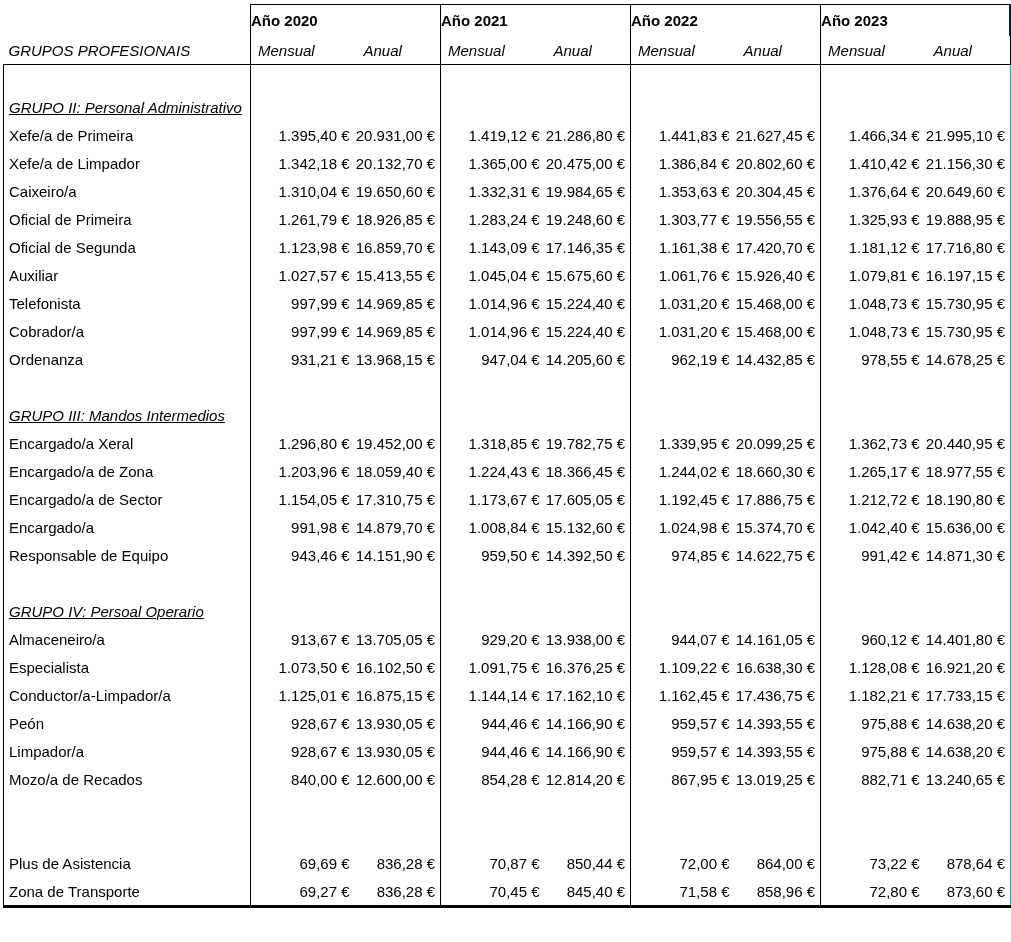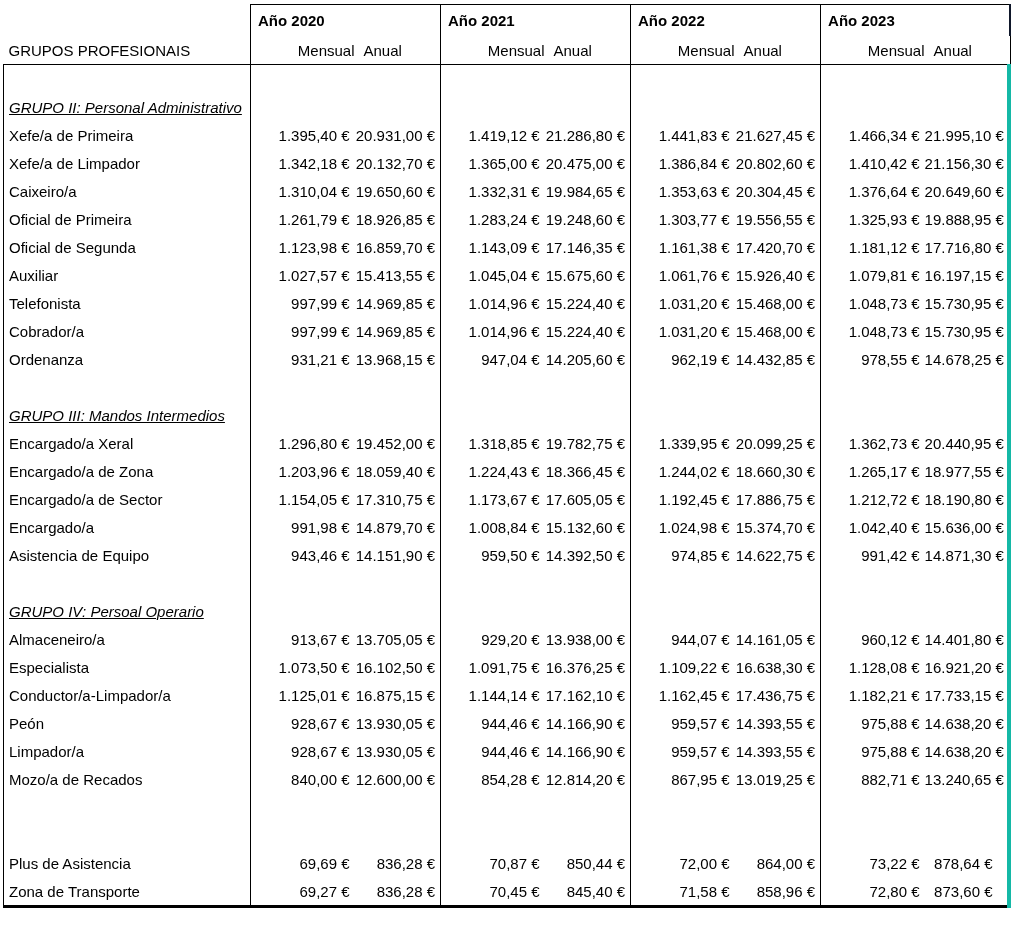--- a/index.html
+++ b/index.html
@@ -36,34 +36,33 @@
     overflow: hidden;
     font-size: 15px;
     line-height: 1;
   }
   
   tr.year-row th { height: 31px; }
   tr.year-row th.year-cell {
     border-top: 1px solid #000;
     border-left: 1px solid #000;
     font-weight: bold;
-    padding-left: 7px;
   }
   tr.year-row th.rend { border-right: 3px solid #0f172a; }
-  tr.sub-row th { height: 28px; border-bottom: 1px solid #000; }
+  tr.sub-row th { height: 28px; border-bottom: 1px solid #000; font-style: italic; }
   tr.sub-row th.label-head { padding-left: 5px; }
-  tr.sub-row th.m { border-left: 1px solid #000; padding-left: 7px; text-align: right; }
+  tr.sub-row th.m { border-left: 1px solid #000; padding-left: 7px; }
   tr.sub-row th.a { padding-left: 9px; margin-top: 40px; }
   tr.sub-row th.rend { border-right: 1px solid #000; }
   
   tr.body-row td { height: 28px; }
   td.label { border-left: 1px solid #000; padding-left: 5px; }
   td.num { text-align: right; padding-right: 5px; }
   td.num.gstart { border-left: 1px solid #000; }
-  td.num.last { border-right: 7px solid #14b8a6; text-align: center; }
+  td.num.last { border-right: 1px solid #14b8a6; }
   tr.last-row td { border-bottom: 3px solid #000; }
   .group-label { text-decoration: underline; font-style: italic; }
 </style>
 </head>
 <body>
 
 <div class="sheet">
   <table class="salary">
     <colgroup>
       <col class="c-label">
@@ -278,21 +277,21 @@
           <td class="num gstart">991,98 €</td>
           <td class="num">14.879,70 €</td>
           <td class="num gstart">1.008,84 €</td>
           <td class="num">15.132,60 €</td>
           <td class="num gstart">1.024,98 €</td>
           <td class="num">15.374,70 €</td>
           <td class="num gstart">1.042,40 €</td>
           <td class="num last">15.636,00 €</td>
         </tr>
         <tr class="body-row">
-          <td class="label">Asistencia de Equipo</td>
+          <td class="label">Responsable de Equipo</td>
           <td class="num gstart">943,46 €</td>
           <td class="num">14.151,90 €</td>
           <td class="num gstart">959,50 €</td>
           <td class="num">14.392,50 €</td>
           <td class="num gstart">974,85 €</td>
           <td class="num">14.622,75 €</td>
           <td class="num gstart">991,42 €</td>
           <td class="num last">14.871,30 €</td>
         </tr>
         <tr class="body-row">

